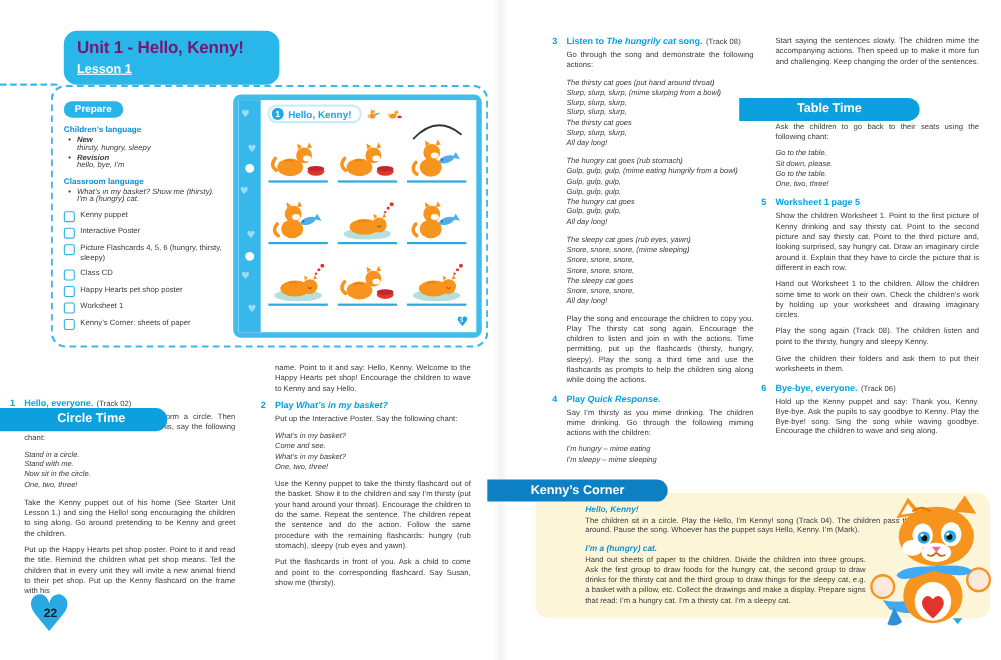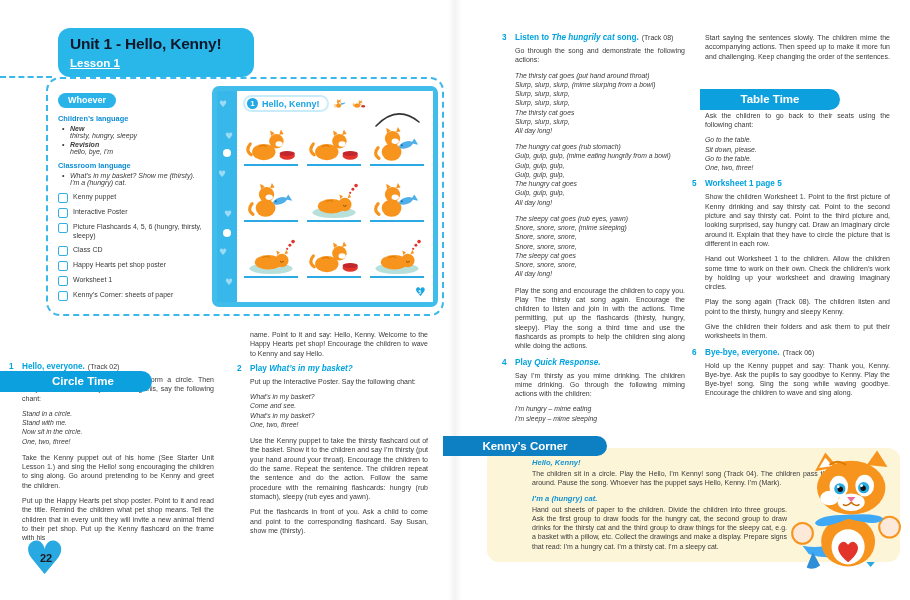--- a/index.html
+++ b/index.html
@@ -19,21 +19,21 @@
 
   
   .pill{display:inline-block;background:#29b3e8;color:#fff;font-weight:bold;font-size:9px;
         padding:2px 10px 3px;border-radius:10px;}
   .bar{position:absolute;background:#0ca0de;color:#fff;font-weight:bold;font-size:11.5px;
        height:21px;line-height:21px;border-radius:0 11px 11px 0;}
 
   
   .unit-tab{position:absolute;left:58px;top:28px;width:196px;background:#29b7ea;border-radius:12px;
             padding:7px 12px 8px;z-index:3;box-sizing:border-box;}
-  .unit-title{color:#0f172a;font-size:15.5px;font-weight:bold;letter-spacing:-.2px;}
+  .unit-title{color:#701a75;font-size:15.5px;font-weight:bold;letter-spacing:-.2px;}
   .unit-lesson{color:#fff;font-size:11.5px;font-weight:bold;margin-top:4px;text-decoration:underline;}
   .dash-bleed{position:absolute;left:0;top:76px;width:52px;border-top:2px dashed #3ab8ea;}
 
   
   .info-box{position:absolute;left:46px;top:77px;width:398px;height:239px;border:2px dashed #3ab8ea;
             border-radius:14px;box-sizing:border-box;z-index:2;background:#fff;}
   .info-left{position:absolute;left:10px;top:10px;width:152px;}
   .grp-label{color:#0c8ed6;font-weight:bold;font-size:7.4px;margin:6px 0 2px;}
   .bullet{display:flex;margin:0 0 2px 4px;font-size:7px;}
   .bullet .dot{width:8px;font-weight:bold;}
@@ -141,21 +141,21 @@
   <div>
 
     <div class="unit-tab">
       <div class="unit-title">Unit 1 - Hello, Kenny!</div>
       <div class="unit-lesson">Lesson 1</div>
     </div>
     <div class="dash-bleed"></div>
 
     <div class="info-box">
       <div class="info-left">
-        <span class="pill">Whoever</span>
+        <span class="pill">Prepare</span>
         <div class="grp-label">Children’s language</div>
         <div class="bullet">
           <span class="dot">•</span>
           <div>
             <div class="bi-bold">New</div>
             <div class="bi-it">thirsty, hungry, sleepy</div>
           </div>
         </div>
         <div class="bullet">
           <span class="dot">•</span>
@@ -394,21 +394,21 @@
         <p class="p">Give the children their folders and ask them to put their worksheets in them.</p>
       </div>
       <div class="step">
         <div class="step-h">
           <span class="num">6</span>
           <span class="ht"><span>Bye-bye, everyone.</span><span class="hi"></span><span></span><span class="track">(Track 06)</span></span>
         </div>
         <p class="p">Hold up the Kenny puppet and say: Thank you, Kenny. Bye-bye. Ask the pupils to say goodbye to Kenny. Play the Bye-bye! song. Sing the song while waving goodbye. Encourage the children to wave and sing along.</p>
       </div>
     </div>
-    <div class="bar" style="left:672px;top:89px;width:140px;text-align:center;border-radius:0 11px 11px 0;margin-left:28px;">Table Time</div>
+    <div class="bar" style="left:672px;top:89px;width:164px;text-align:center;border-radius:0 11px 11px 0;">Table Time</div>
 
     <div class="kc-bar">Kenny’s Corner</div>
     <div class="kc-panel">
       <div class="kc-inner">
         <div class="kc-sub">Hello, Kenny!</div>
         <p class="p kc-body1">The children sit in a circle. Play the Hello, I’m Kenny! song (Track 04). The children pass the Kenny puppet around. Pause the song. Whoever has the puppet says Hello, Kenny. I’m (Mark).</p>
         <div class="kc-sub" style="margin-top:5px;">I’m a (hungry) cat.</div>
         <p class="p kc-body2">Hand out sheets of paper to the children. Divide the children into three groups. Ask the first group to draw foods for the hungry cat, the second group to draw drinks for the thirsty cat and the third group to draw things for the sleepy cat, e.g. a basket with a pillow, etc. Collect the drawings and make a display. Prepare signs that read: I’m a hungry cat. I’m a thirsty cat. I’m a sleepy cat.</p>
       </div>
     </div>

